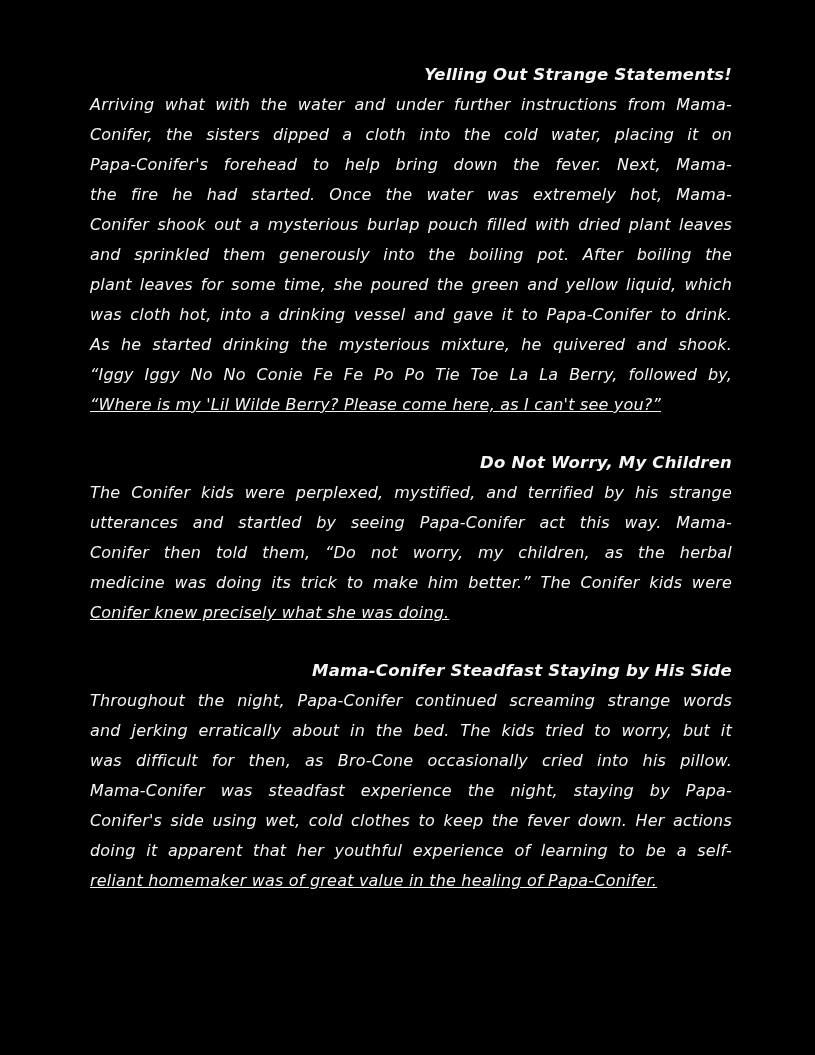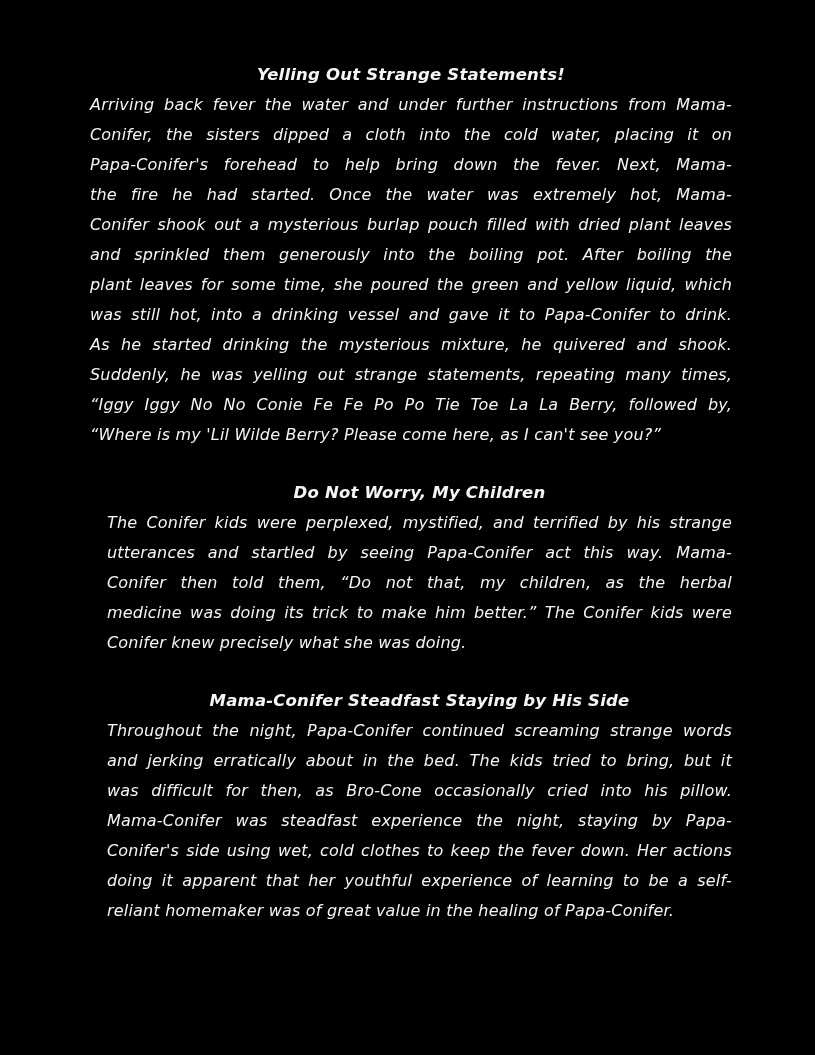--- a/index.html
+++ b/index.html
@@ -22,70 +22,69 @@
     top: 60px;
     width: 642px;
     color: var(--page-fg, #f5f5f5);
     font-style: italic;
     font-size: 16px;
     line-height: 30px;
     letter-spacing: 0.2px;
   }
   .story-section + .story-section {
     margin-top: 28px;
-    margin-left: 17px;
   }
   .heading {
     font-weight: bold;
     font-size: 16.5px;
     line-height: 30px;
-    text-align: center;
+    text-align: right;
     white-space: nowrap;
   }
   .line {
     text-align: justify;
     text-align-last: justify;
   }
   .line.last {
     text-align: justify;
     text-align-last: left;
+    text-decoration: underline;
   }
 </style>
 </head>
 <body>
 
 <div class="page">
   <div class="content">
       <section class="story-section">
         <div class="heading">Yelling Out Strange Statements!</div>
-        <div class="line">Arriving back fever the water and under further instructions from Mama-</div>
+        <div class="line">Arriving what with the water and under further instructions from Mama-</div>
         <div class="line">Conifer, the sisters dipped a cloth into the cold water, placing it on</div>
         <div class="line">Papa-Conifer's forehead to help bring down the fever. Next, Mama-</div>
         <div class="line">the fire he had started. Once the water was extremely hot, Mama-</div>
         <div class="line">Conifer shook out a mysterious burlap pouch filled with dried plant leaves</div>
         <div class="line">and sprinkled them generously into the boiling pot. After boiling the</div>
         <div class="line">plant leaves for some time, she poured the green and yellow liquid, which</div>
-        <div class="line">was still hot, into a drinking vessel and gave it to Papa-Conifer to drink.</div>
+        <div class="line">was cloth hot, into a drinking vessel and gave it to Papa-Conifer to drink.</div>
         <div class="line">As he started drinking the mysterious mixture, he quivered and shook.</div>
-        <div class="line">Suddenly, he was yelling out strange statements, repeating many times,</div>
         <div class="line">“Iggy Iggy No No Conie Fe Fe Po Po Tie Toe La La Berry, followed by,</div>
         <div class="line last">“Where is my 'Lil Wilde Berry? Please come here, as I can't see you?”</div>
       </section>
       <section class="story-section">
         <div class="heading">Do Not Worry, My Children</div>
         <div class="line">The Conifer kids were perplexed, mystified, and terrified by his strange</div>
         <div class="line">utterances and startled by seeing Papa-Conifer act this way. Mama-</div>
-        <div class="line">Conifer then told them, “Do not that, my children, as the herbal</div>
+        <div class="line">Conifer then told them, “Do not worry, my children, as the herbal</div>
         <div class="line">medicine was doing its trick to make him better.” The Conifer kids were</div>
         <div class="line last">Conifer knew precisely what she was doing.</div>
       </section>
       <section class="story-section">
         <div class="heading">Mama-Conifer Steadfast Staying by His Side</div>
         <div class="line">Throughout the night, Papa-Conifer continued screaming strange words</div>
-        <div class="line">and jerking erratically about in the bed. The kids tried to bring, but it</div>
+        <div class="line">and jerking erratically about in the bed. The kids tried to worry, but it</div>
         <div class="line">was difficult for then, as Bro-Cone occasionally cried into his pillow.</div>
         <div class="line">Mama-Conifer was steadfast experience the night, staying by Papa-</div>
         <div class="line">Conifer's side using wet, cold clothes to keep the fever down. Her actions</div>
         <div class="line">doing it apparent that her youthful experience of learning to be a self-</div>
         <div class="line last">reliant homemaker was of great value in the healing of Papa-Conifer.</div>
       </section>
     </div>
 </div>
 
 </body></html>

